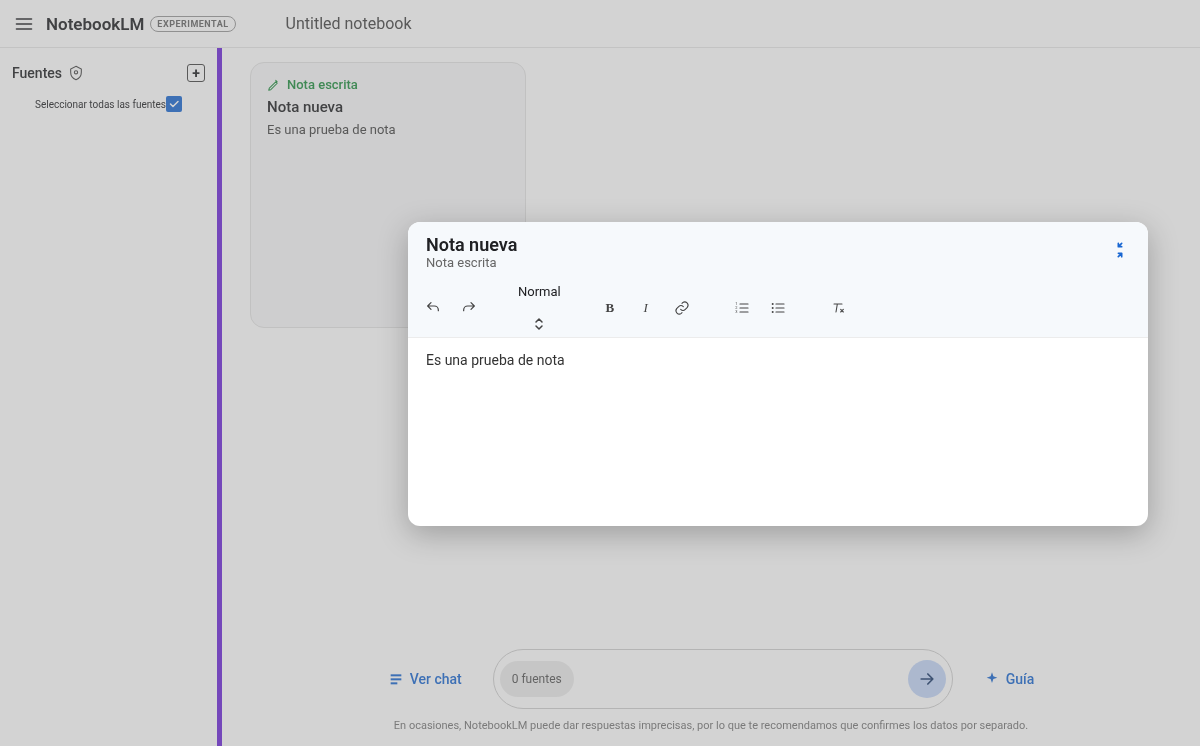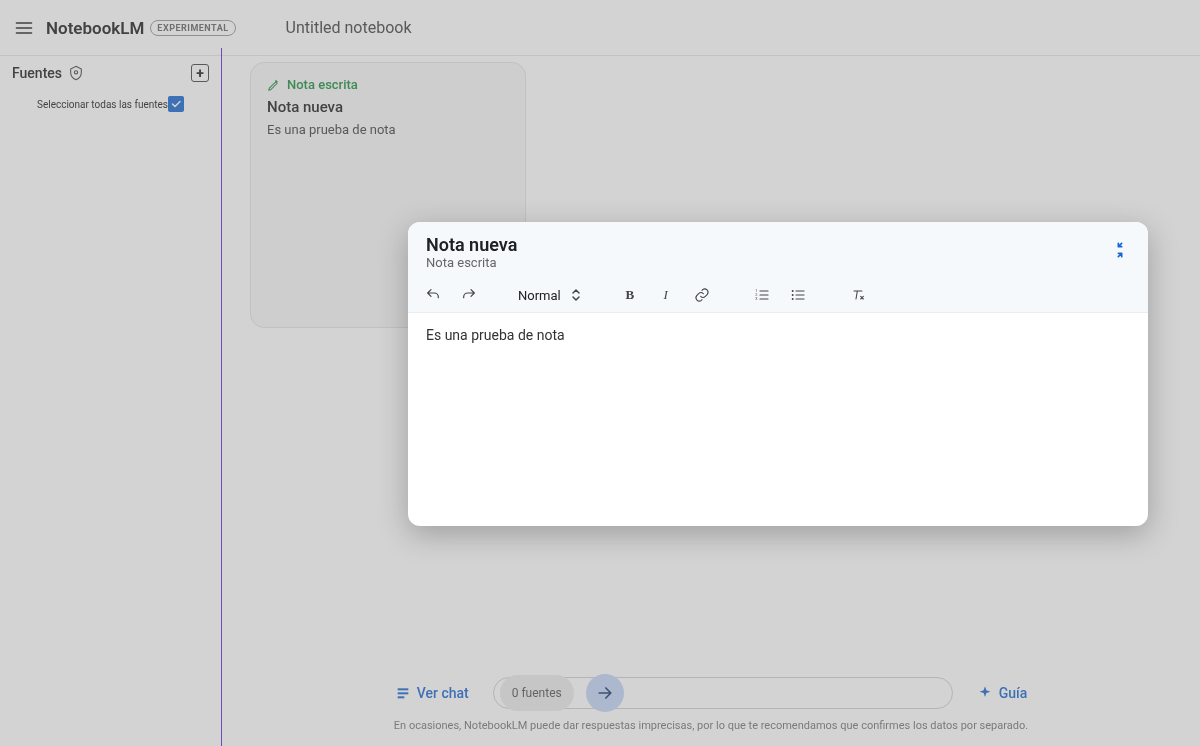--- a/index.html
+++ b/index.html
@@ -18,21 +18,21 @@
     .scrim {
       position: absolute;
       inset: 0;
       background: rgba(128,128,128,0.35);
       z-index: 5;
       pointer-events: none;
     }
 
     
     .header {
-      height: 56px;
+      height: 48px;
       display: flex;
       align-items: center;
       padding: 0 12px;
       border-bottom: 1px solid #e6e6e6;
       position: relative;
       z-index: 1;
     }
     .menu-icon { width: 24px; height: 24px; display:flex; align-items:center; justify-content:center; cursor:pointer; }
     .brand { font-weight: 600; font-size: 17px; margin-left: 10px; }
     .experimental-badge {
@@ -53,21 +53,21 @@
     }
 
     
     .sidebar {
       position: absolute;
       top: 48px;
       left: 0;
       width: 222px;
       height: calc(100% - 48px);
       padding: 16px 12px;
-      border-right: 1px solid #6d28d9;
+      border-right: 5px solid #6d28d9;
       z-index: 1;
     }
     .sources-header {
       display: flex;
       align-items: center;
       justify-content: space-between;
       margin-bottom: 14px;
       font-size: 14px;
       font-weight: 500;
     }
@@ -110,31 +110,32 @@
     .bottom-bar {
       position: absolute;
       bottom: 14px;
       left: 222px;
       right: 0;
       z-index: 1;
       display: flex;
       flex-direction: column;
       align-items: center;
     }
-    .chat-row { display:flex; align-items:center; gap:24px; }
+    .chat-row { display:flex; align-items:center; gap:31px; }
     .ver-chat { display:flex; align-items:center; gap:6px; color:#1967d2; font-size:14px; font-weight:500; cursor:pointer; }
     .chat-input {
       display:flex;
       align-items:center;
       gap:12px;
       border:1px solid #d0d0d0;
       border-radius:30px;
-      height:32px;
+      height:60px;
       padding:0 6px 0 6px;
       min-width:460px;
+      justify-content:space-between;
     }
     .source-count {
       background:#ececec;
       border-radius:22px;
       height:36px;
       padding:0 12px;
       display:flex;
       align-items:center;
       font-size:12px;
       color:#555;
@@ -167,21 +168,21 @@
       display:flex;
       align-items:center;
       gap:14px;
       padding: 6px 14px;
       background:#f6f9fc;
       border-bottom:1px solid #ececec;
       font-size:13px;
     }
     .tb-btn { display:flex; align-items:center; justify-content:center; width:22px; height:22px; cursor:pointer; color:#444; }
     .tb-sep { width:10px; }
-    .format-select { display:flex; align-items:center; gap:10px; cursor:pointer; }
+    .format-select { display:flex; align-items:center; gap:18px; cursor:pointer;flex-direction:column; }
     .editor-body { flex:1; padding:14px 18px; font-size:14px; color:#333; }
 
     svg { display:block; }
   </style>
 </head>
 <body>
 
 <div class="header">
   <div class="menu-icon">
     <svg width="20" height="20" viewBox="0 0 24 24">

